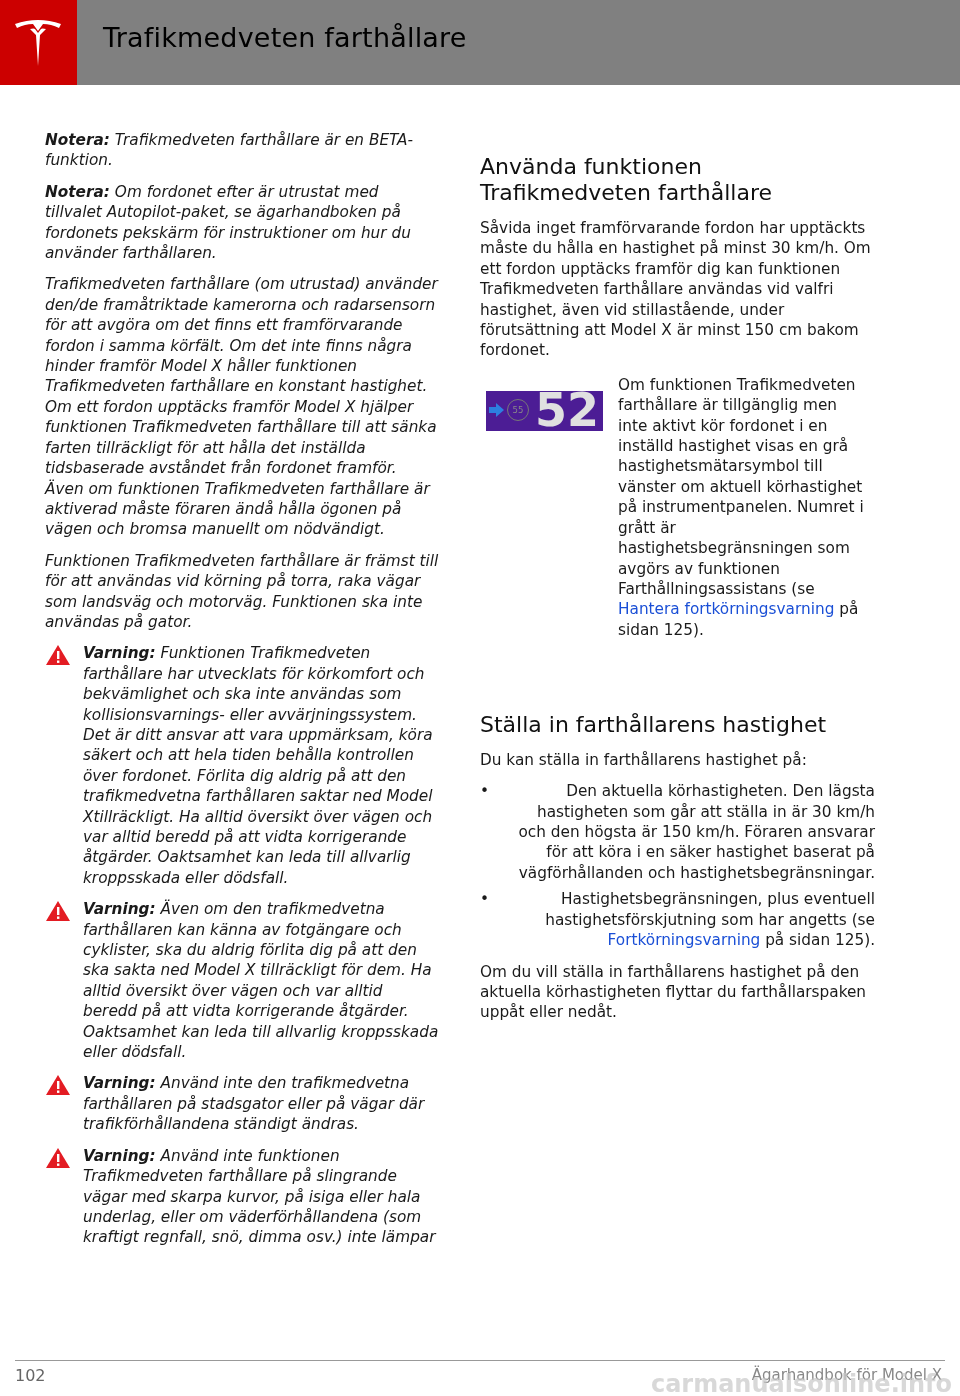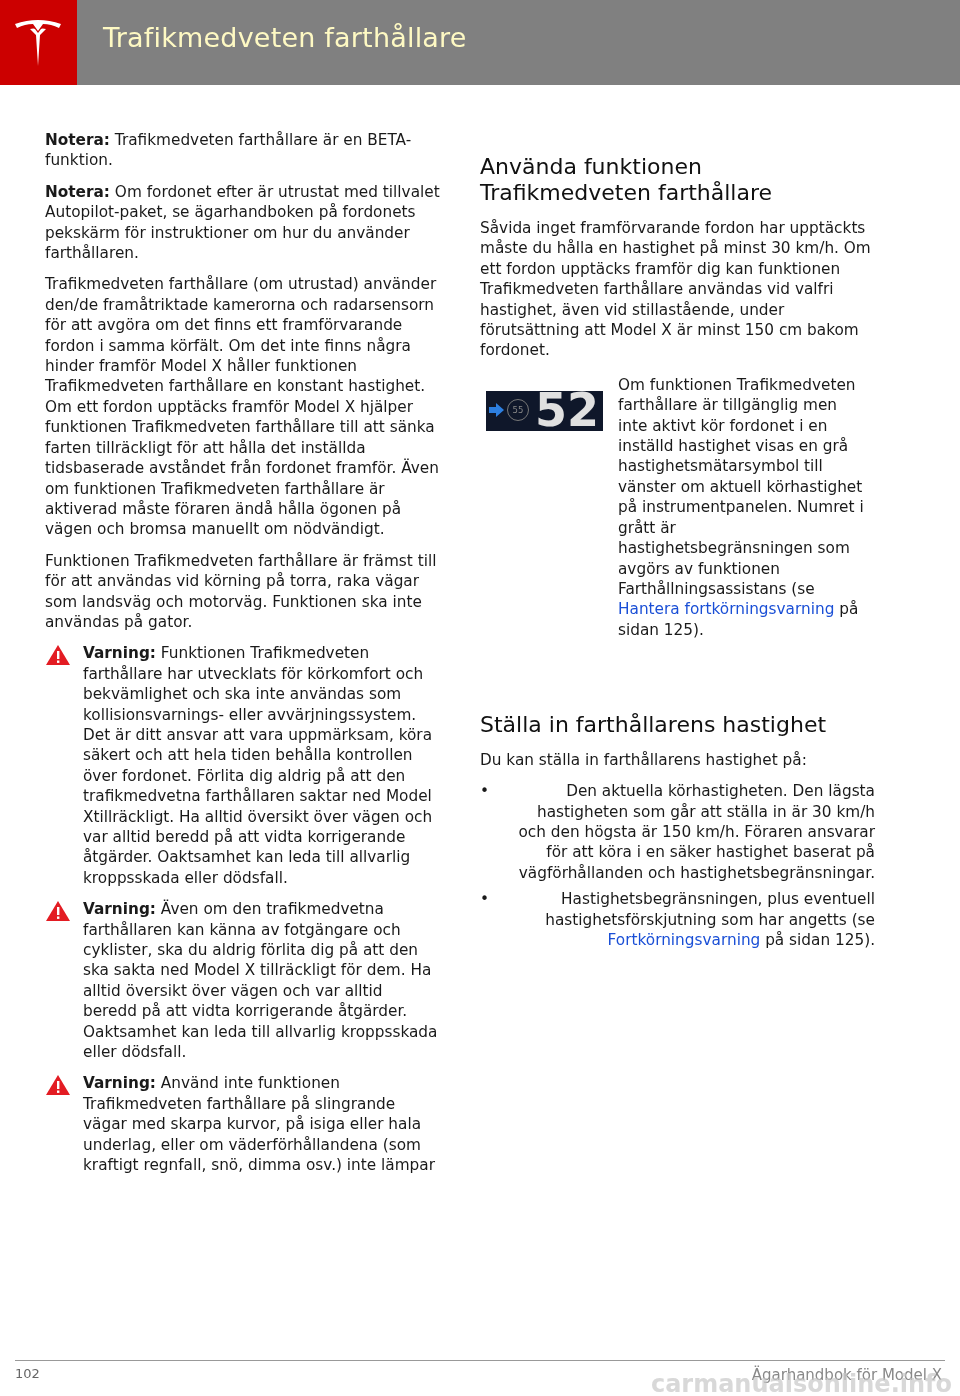--- a/index.html
+++ b/index.html
@@ -1,40 +1,40 @@
 <!DOCTYPE html>
 <html><head>
 <meta charset="utf-8">
 <style>
   html,body{margin:0;padding:0;background:#fff;}
   body{width:960px;height:1396px;position:relative;overflow:hidden;font-family:"DejaVu Sans","Liberation Sans",sans-serif;color:#1a1a1a;}
   .header{position:absolute;left:0;top:0;width:960px;height:85px;background:#808080;}
   .logo-box{position:absolute;left:0;top:0;width:77px;height:85px;background:#cc0000;}
   .logo-box svg{position:absolute;left:13px;top:18px;}
-  .header-title{position:absolute;left:103px;top:22px;font-size:27px;color:#fef9c3;letter-spacing:0.2px;}
+  .header-title{position:absolute;left:103px;top:22px;font-size:27px;color:#000000;letter-spacing:0.2px;}
   .col{position:absolute;width:395px;font-size:15.3px;line-height:20.4px;}
   .col p{margin:0 0 11px 0;}
-  .col-left{left:45px;top:130px;}
+  .col-left{left:45px;top:130px;font-style:italic;}
   .col-right{left:480px;top:130px;width:395px;}
   b.lbl{font-weight:bold;}
   .warn{position:relative;padding-left:38px;margin:0 0 11px 0;}
   .warn .wicon{position:absolute;left:0;top:1px;}
   h2{font-size:22px;line-height:26px;font-weight:normal;margin:24px 0 12px 0;color:#111;}
   .img-row{position:relative;margin:14px 0 12px 0;height:325px;}
-  .cluster{position:absolute;left:6px;top:16px;width:117px;height:40px;background:#0f172a;}
+  .cluster{position:absolute;left:6px;top:16px;width:117px;height:40px;background:#4c1d95;}
   .cluster .arrow{position:absolute;left:3px;top:12px;}
   .cluster .speed-limit{position:absolute;left:21px;top:8px;width:20px;height:20px;border:1.5px solid #777;border-radius:50%;color:#888;font-size:8.5px;line-height:20px;text-align:center;}
   .cluster .speed{position:absolute;right:4px;top:-1px;font-size:46px;font-weight:bold;color:#e0e0e0;line-height:40px;}
   .img-text{position:absolute;left:138px;top:0;width:252px;}
   a.link{color:#1a4fd6;text-decoration:none;}
   ul.bullets{list-style:none;margin:0 0 11px 0;padding:0;text-align:right;}
   ul.bullets li{position:relative;padding-left:33px;margin-bottom:6px;}
   ul.bullets li::before{content:"\2022";position:absolute;left:0;top:0;}
   .footer-line{position:absolute;left:15px;top:1360px;width:930px;height:1px;background:#999;}
-  .page-num{position:absolute;left:15px;top:1366px;font-size:13px;color:#666;}
+  .page-num{position:absolute;left:15px;top:1366px;font-size:16px;color:#666;}
   .footer-title{position:absolute;right:18px;top:1366px;font-size:15px;color:#888;}
   .watermark{position:absolute;right:8px;top:1370px;font-size:24px;font-weight:bold;color:#c8c8c8;opacity:0.7;}
 </style>
 </head>
 <body>
 
 <div class="header">
   <div class="logo-box">
     <svg width="50" height="48" viewBox="0 0 50 48">
       <path d="M2 6 Q25 -2 48 6 L46 10 Q38 6 30 6 L25 13 L20 6 Q12 6 4 10 Z" fill="#fff"></path>
@@ -59,20 +59,28 @@
     <b class="lbl">Varning:</b><span> Funktionen Trafikmedveten farthållare har utvecklats för körkomfort och bekvämlighet och ska inte användas som kollisionsvarnings- eller avvärjningssystem. Det är ditt ansvar att vara uppmärksam, köra säkert och att hela tiden behålla kontrollen över fordonet. Förlita dig aldrig på att den trafikmedvetna farthållaren saktar ned Model Xtillräckligt. Ha alltid översikt över vägen och var alltid beredd på att vidta korrigerande åtgärder. Oaktsamhet kan leda till allvarlig kroppsskada eller dödsfall.</span>
   </div>
   <div class="warn">
     <svg class="wicon" width="26" height="22" viewBox="0 0 26 22">
         <path d="M13 1 L25 21 L1 21 Z" fill="#e31c23"></path>
         <rect x="12" y="7" width="2.4" height="8" fill="#fff"></rect>
         <rect x="12" y="16.5" width="2.4" height="2.4" fill="#fff"></rect>
       </svg>
     <b class="lbl">Varning:</b><span> Även om den trafikmedvetna farthållaren kan känna av fotgängare och cyklister, ska du aldrig förlita dig på att den ska sakta ned Model X tillräckligt för dem. Ha alltid översikt över vägen och var alltid beredd på att vidta korrigerande åtgärder. Oaktsamhet kan leda till allvarlig kroppsskada eller dödsfall.</span>
   </div>
+  <div class="warn">
+    <svg class="wicon" width="26" height="22" viewBox="0 0 26 22">
+        <path d="M13 1 L25 21 L1 21 Z" fill="#e31c23"></path>
+        <rect x="12" y="7" width="2.4" height="8" fill="#fff"></rect>
+        <rect x="12" y="16.5" width="2.4" height="2.4" fill="#fff"></rect>
+      </svg>
+    <b class="lbl">Varning:</b><span> Använd inte den trafikmedvetna farthållaren på stadsgator eller på vägar där trafikförhållandena ständigt ändras.</span>
+  </div>
   <div class="warn" style="height:102px;overflow:hidden;">
     <svg class="wicon" width="26" height="22" viewBox="0 0 26 22">
         <path d="M13 1 L25 21 L1 21 Z" fill="#e31c23"></path>
         <rect x="12" y="7" width="2.4" height="8" fill="#fff"></rect>
         <rect x="12" y="16.5" width="2.4" height="2.4" fill="#fff"></rect>
       </svg>
     <b class="lbl">Varning:</b><span> Använd inte funktionen Trafikmedveten farthållare på slingrande vägar med skarpa kurvor, på isiga eller hala underlag, eller om väderförhållandena (som kraftigt regnfall, snö, dimma osv.) inte lämpar sig för en konstant hastighet. Funktionen Trafikmedveten farthållare anpassar inte hastigheten efter väg- eller körförhållanden.</span>
   </div>
 </div>
 
@@ -93,18 +101,19 @@
       <span>Om funktionen Trafikmedveten farthållare är tillgänglig men inte aktivt kör fordonet i en inställd hastighet visas en grå hastighetsmätarsymbol till vänster om aktuell körhastighet på instrumentpanelen. Numret i grått är hastighetsbegränsningen som avgörs av funktionen Farthållningsassistans (se </span><a class="link" href="#">Hantera fortkörningsvarning</a><span> på sidan 125).</span>
     </div>
   </div>
 
   <h2 style="margin-top:0;">Ställa in farthållarens hastighet</h2>
   <p>Du kan ställa in farthållarens hastighet på:</p>
   <ul class="bullets">
     <li>Den aktuella körhastigheten. Den lägsta hastigheten som går att ställa in är 30 km/h och den högsta är 150 km/h. Föraren ansvarar för att köra i en säker hastighet baserat på vägförhållanden och hastighetsbegränsningar.</li>
     <li><span>Hastighetsbegränsningen, plus eventuell hastighetsförskjutning som har angetts (se </span><a class="link" href="#">Fortkörningsvarning</a><span> på sidan 125).</span></li>
   </ul>
+  <p>Om du vill ställa in farthållarens hastighet på den aktuella körhastigheten flyttar du farthållarspaken uppåt eller nedåt.</p>
 </div>
 
 <div class="footer-line"></div>
 <div class="page-num">102</div>
 <div class="footer-title">Ägarhandbok för Model X</div>
 <div class="watermark">carmanualsonline.info</div>
 
 </body></html>

